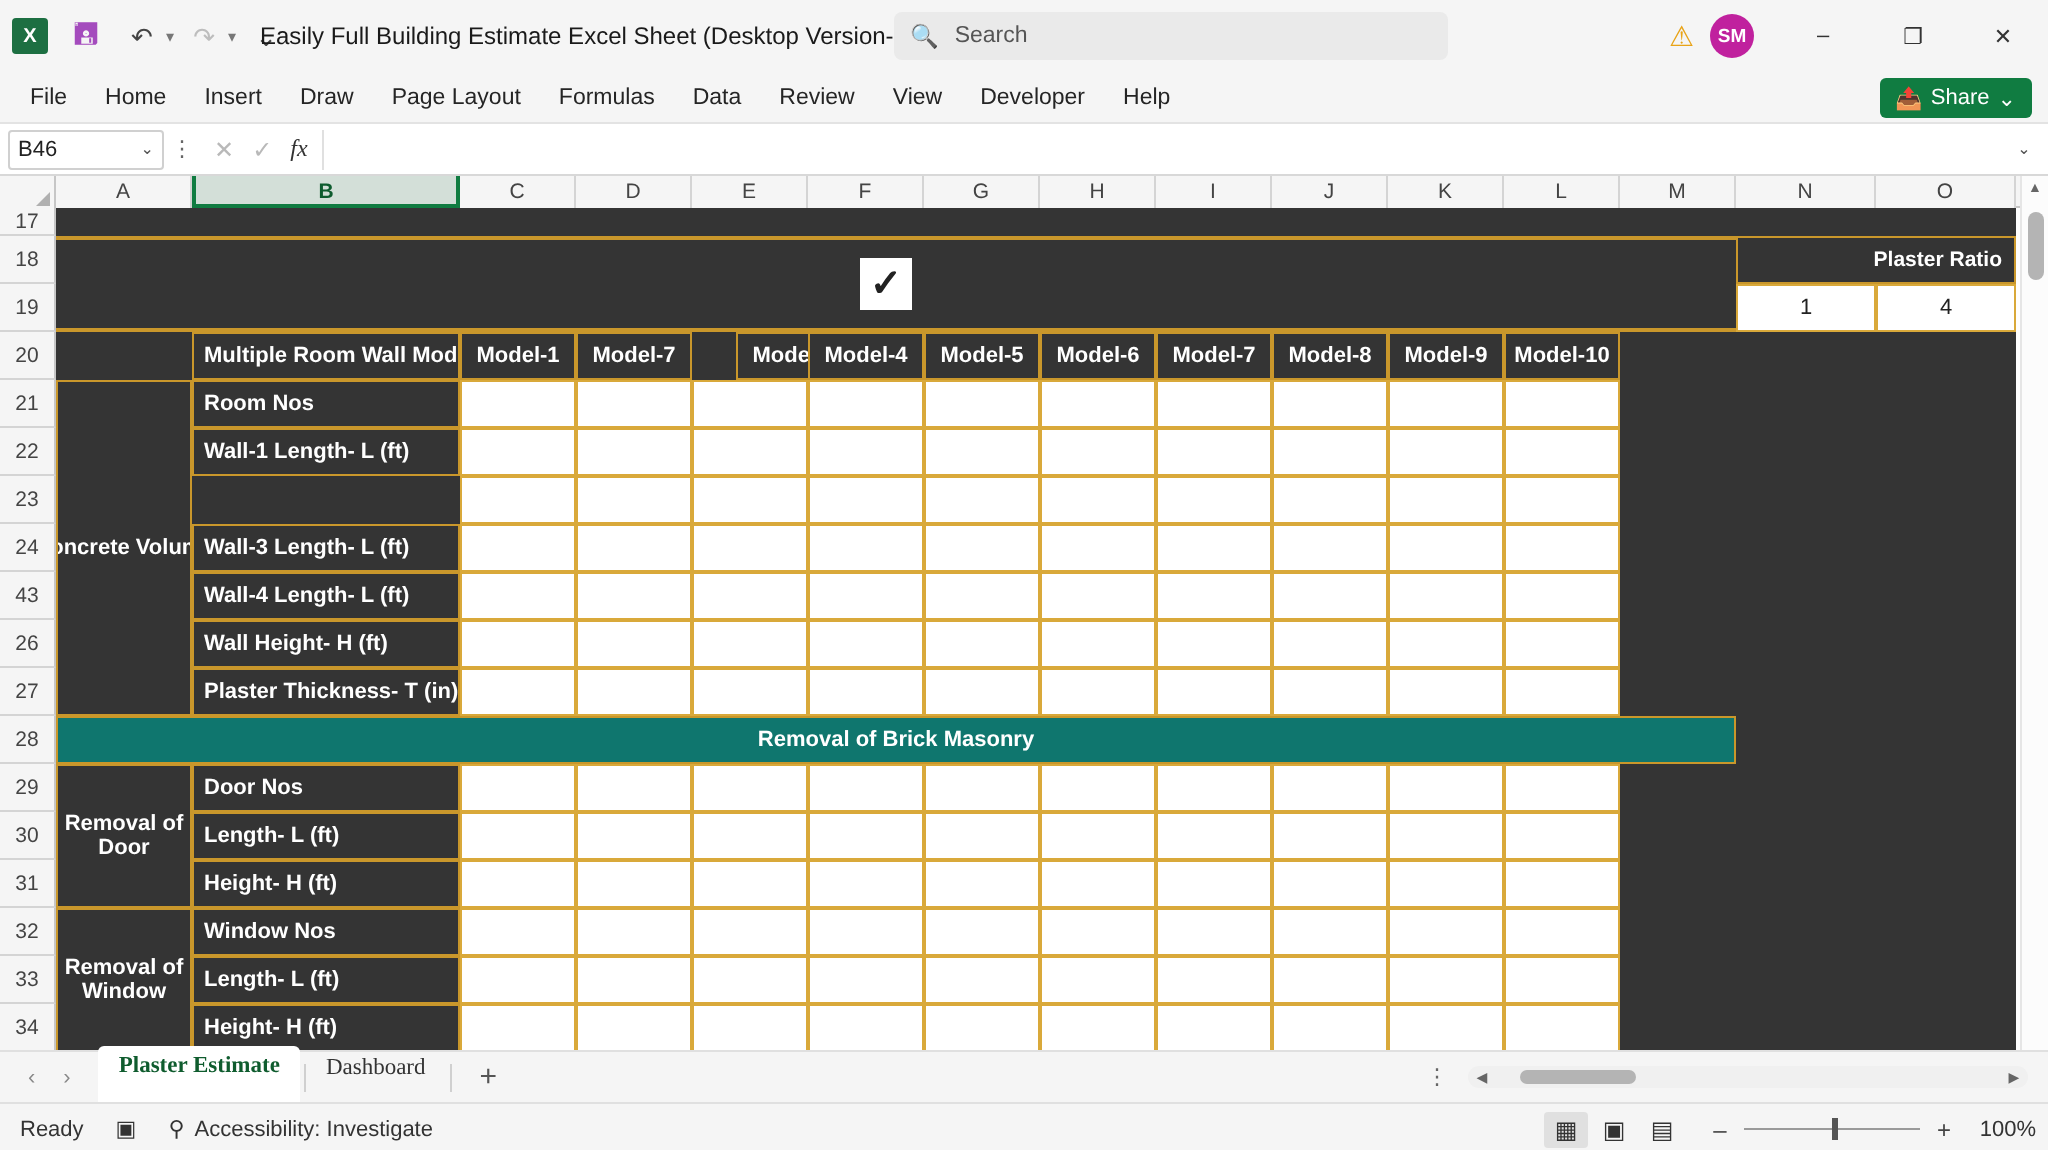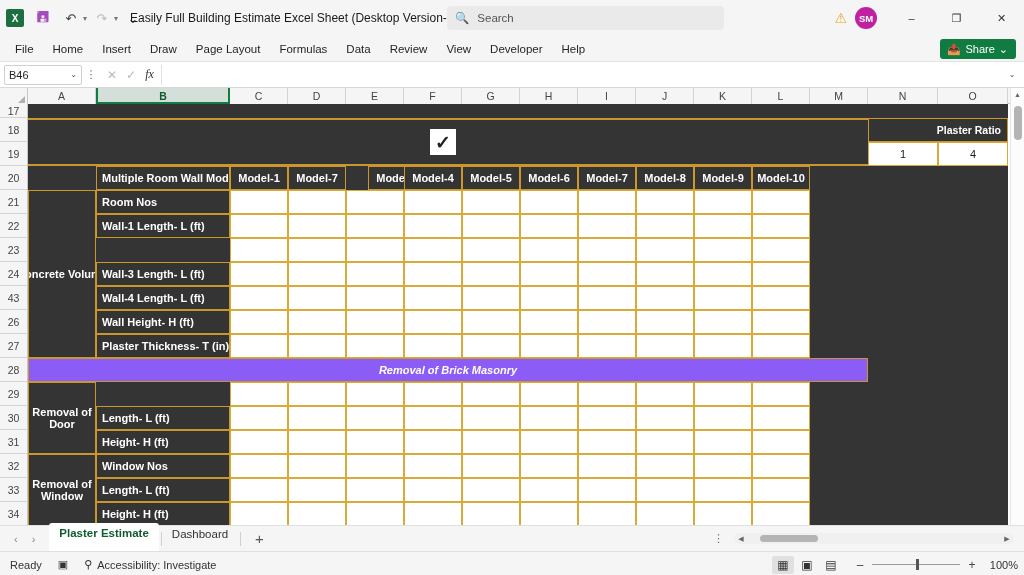--- a/index.html
+++ b/index.html
@@ -154,24 +154,24 @@
     border-top: 2px solid #c9972b; border-bottom: 2px solid #c9972b;
     display: flex; align-items: center; justify-content: center;
     color: #fff; font-size: 21px; font-weight: bold; letter-spacing: .2px;
   }
   .chkbox {
     width: 26px; height: 26px; background: #fff;
     display: flex; align-items: center; justify-content: center;
     margin-right: 10px; color: #222; font-size: 19px; font-weight: bold;
   }
   .subbanner {
-    position: absolute; background: #8b5cf6;
+    position: absolute; background: #0f766e;
     border: 1px solid #c9972b;
     display: flex; align-items: center; justify-content: center;
-    color: #fff; font-size: 11px; font-weight: bold; font-style: italic;
+    color: #fff; font-size: 11px; font-weight: bold;
   }
 
   
   .vscroll {
     position: absolute; right: 0; top: 0; width: 14px; height: 437px;
     background: #fcfcfc; border-left: 1px solid #e6e6e6;
   }
   .vs-up, .vs-dn {
     height: 14px; text-align: center; font-size: 7px; color: #666; line-height: 14px;
   }
@@ -182,20 +182,21 @@
 
   
   .tabbar {
     height: 26px; background: #f5f5f5; display: flex; align-items: center;
     position: relative; border-top: 1px solid #e0e0e0;
   }
   .nav-arrows { display: flex; gap: 14px; padding: 0 14px; color: #888; font-size: 11px; }
   .stab {
     font-size: 11.5px; color: #333; padding: 4px 10px 13px; margin-right: 2px;
     white-space: nowrap;
+    font-family: Liberation Serif, serif;
   }
   .stab.active {
     background: #fff; color: #0f5c2e; font-weight: bold;
     border-bottom: 2px solid #107c41; border-radius: 3px 3px 0 0;
   }
   .stab-sep { width: 1px; height: 14px; background: #d0d0d0; }
   .addsheet { font-size: 15px; color: #555; padding: 0 14px; }
   .tb-dots { position: absolute; right: 300px; color: #666; font-size: 11px; }
   .hscroll {
     position: absolute; right: 10px; width: 280px; height: 11px;
@@ -442,20 +443,21 @@
           <div class="cell white" style="left: 492px; top: 230px; width: 58px; height: 24px;"></div>
           <div class="cell white" style="left: 550px; top: 230px; width: 58px; height: 24px;"></div>
           <div class="cell white" style="left: 608px; top: 230px; width: 58px; height: 24px;"></div>
           <div class="cell white" style="left: 666px; top: 230px; width: 58px; height: 24px;"></div>
           <div class="cell white" style="left: 724px; top: 230px; width: 58px; height: 24px;"></div>
         </div>
 
       <div class="subbanner" style="left:0;top:254px;width:840px;height:24px;">Removal of Brick Masonry</div>
 
       <div class="cell dark ctr" style="left:0;top:278px;width:68px;height:72px;white-space:pre-line;text-align:center;">Removal of Door</div>
+      <div class="cell dark lbl" style="left:68px;top:278px;width:134px;height:24px;">Door Nos</div>
       <div class="cell dark lbl" style="left:68px;top:302px;width:134px;height:24px;">Length- L (ft)</div>
       <div class="cell dark lbl" style="left:68px;top:326px;width:134px;height:24px;">Height- H (ft)</div>
 
       <div class="cell dark ctr" style="left:0;top:350px;width:68px;height:72px;white-space:pre-line;text-align:center;">Removal of Window</div>
       <div class="cell dark lbl" style="left:68px;top:350px;width:134px;height:24px;">Window Nos</div>
       <div class="cell dark lbl" style="left:68px;top:374px;width:134px;height:24px;">Length- L (ft)</div>
       <div class="cell dark lbl" style="left:68px;top:398px;width:134px;height:24px;">Height- H (ft)</div>
 
       <div id="inputs-door-window">
           <div class="cell white" style="left: 202px; top: 278px; width: 58px; height: 24px;"></div>

